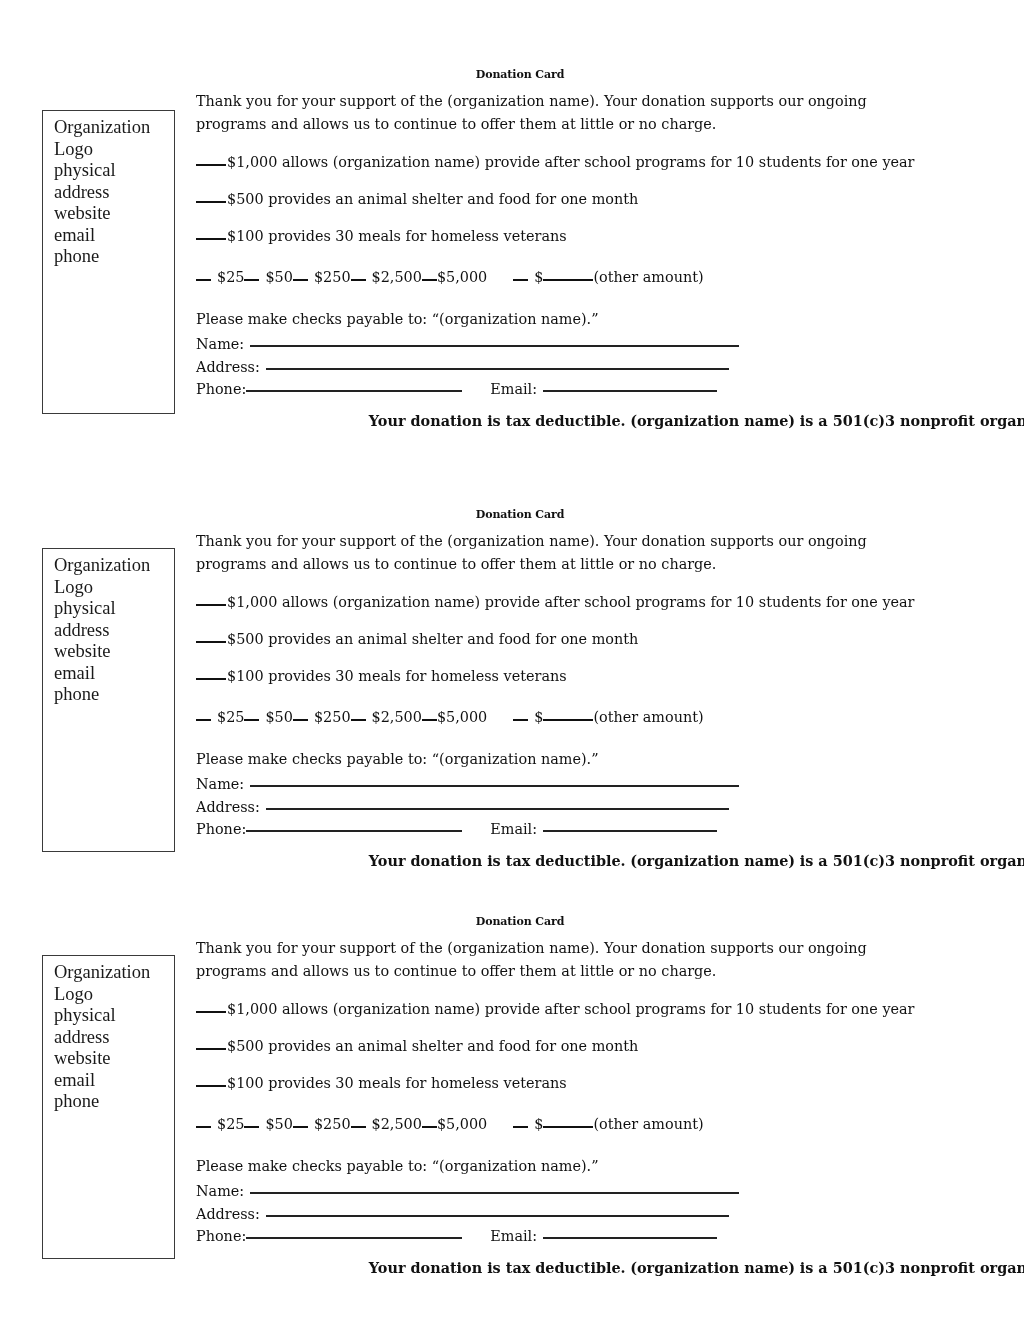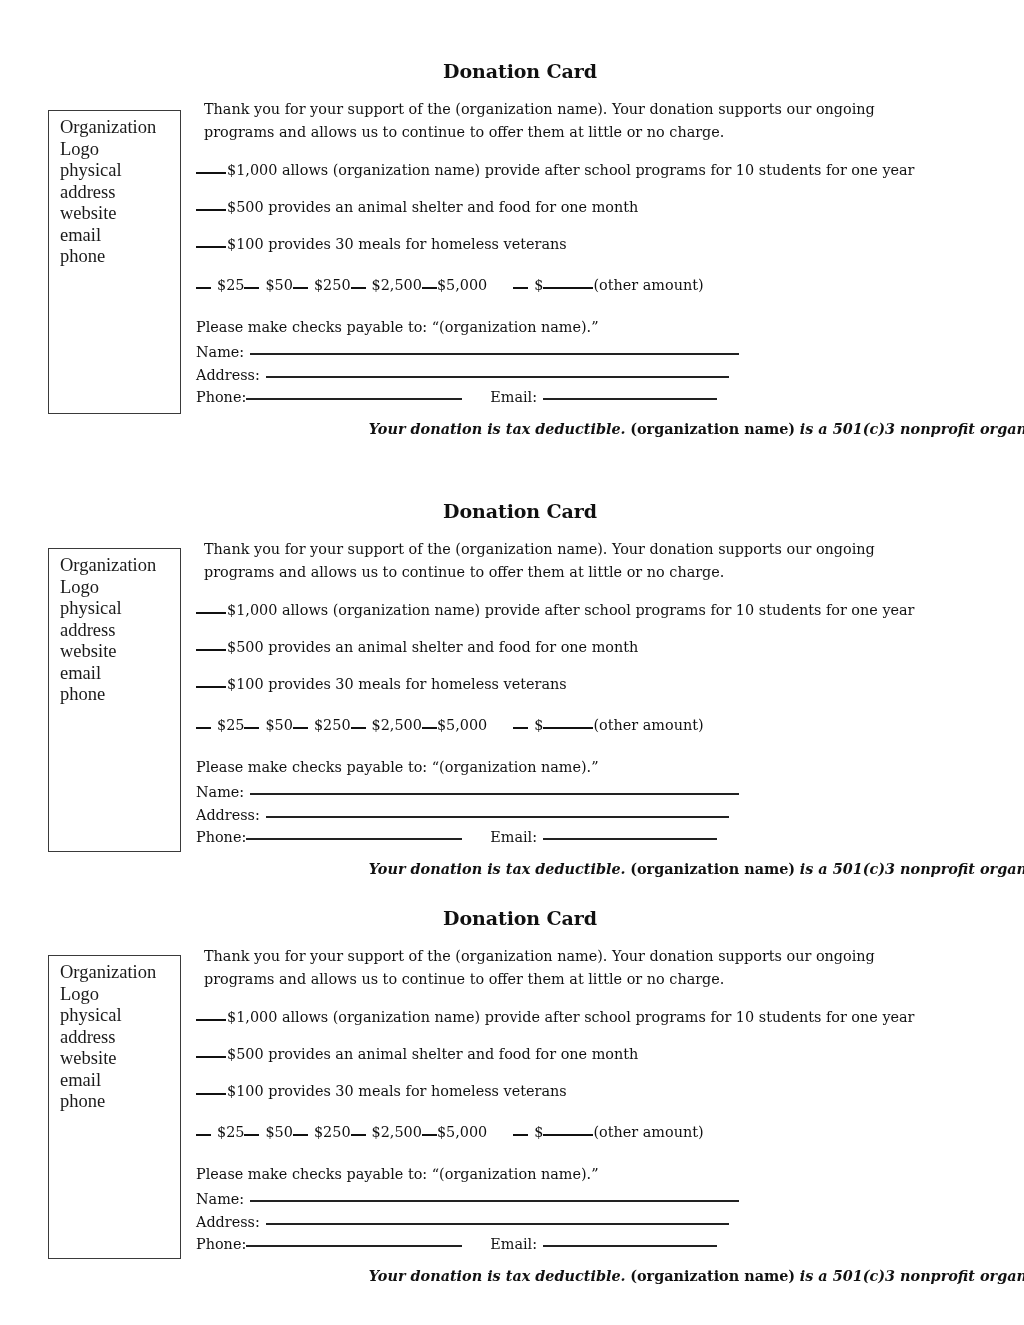--- a/index.html
+++ b/index.html
@@ -25,30 +25,30 @@
 
   
   .card {
     position: relative;
     width: 1024px;
   }
   .card-title {
     text-align: center;
     font-family: "DejaVu Serif", "Liberation Serif", serif;
     font-weight: 700;
-    font-size: 19px;
+    font-size: 11px;
     letter-spacing: -0.1px;
     padding-left: 16px;
-    margin: 8px 0 19px 0;
+    margin: 16px 0 19px 0;
   }
 
   
   .logo-box {
     position: absolute;
-    left: 48px;
+    left: 42px;
     width: 133px;
     border: 1px solid #3a3a3a;
     box-sizing: border-box;
     padding: 6px 0 6px 11px;
     font-family: "Liberation Serif", "DejaVu Serif", serif;
     font-weight: 400;
     font-size: 18.5px;
     line-height: 21.5px;
     color: #1a1a1a;
   }
@@ -60,21 +60,21 @@
   
   .content {
     margin-left: 196px;
     padding-right: 40px;
   }
 
   .intro {
     font-family: "DejaVu Serif", "Liberation Serif", serif;
     font-size: 14.4px;
     line-height: 22.5px;
-    margin: 8px;
+    margin: 0;
     max-width: 742px;
   }
 
   .levels {
     margin: 17px 0 0 0;
   }
   .level-line {
     font-family: "DejaVu Serif", "Liberation Serif", serif;
     font-size: 14.4px;
     line-height: 20px;
@@ -138,21 +138,21 @@
   .gap-email { display:inline-block; width: 28px; }
 
   .taxline {
     font-family: "DejaVu Serif", "Liberation Serif", serif;
     font-size: 14.4px;
     line-height: 20px;
     margin: 10px 0 0 0;
     text-align: center;
     padding-left: 40px;
   }
-  .taxline .ital { font-style: italic; font-weight: 700; }
+  .taxline .ital { font-weight: 700; }
   .taxline .upright { font-style: normal; font-weight: 700; }
 
   
   .card + .card { margin-top: 0; }
 </style>
 </head>
 <body>
 
 <div class="page">
     <div class="card">

